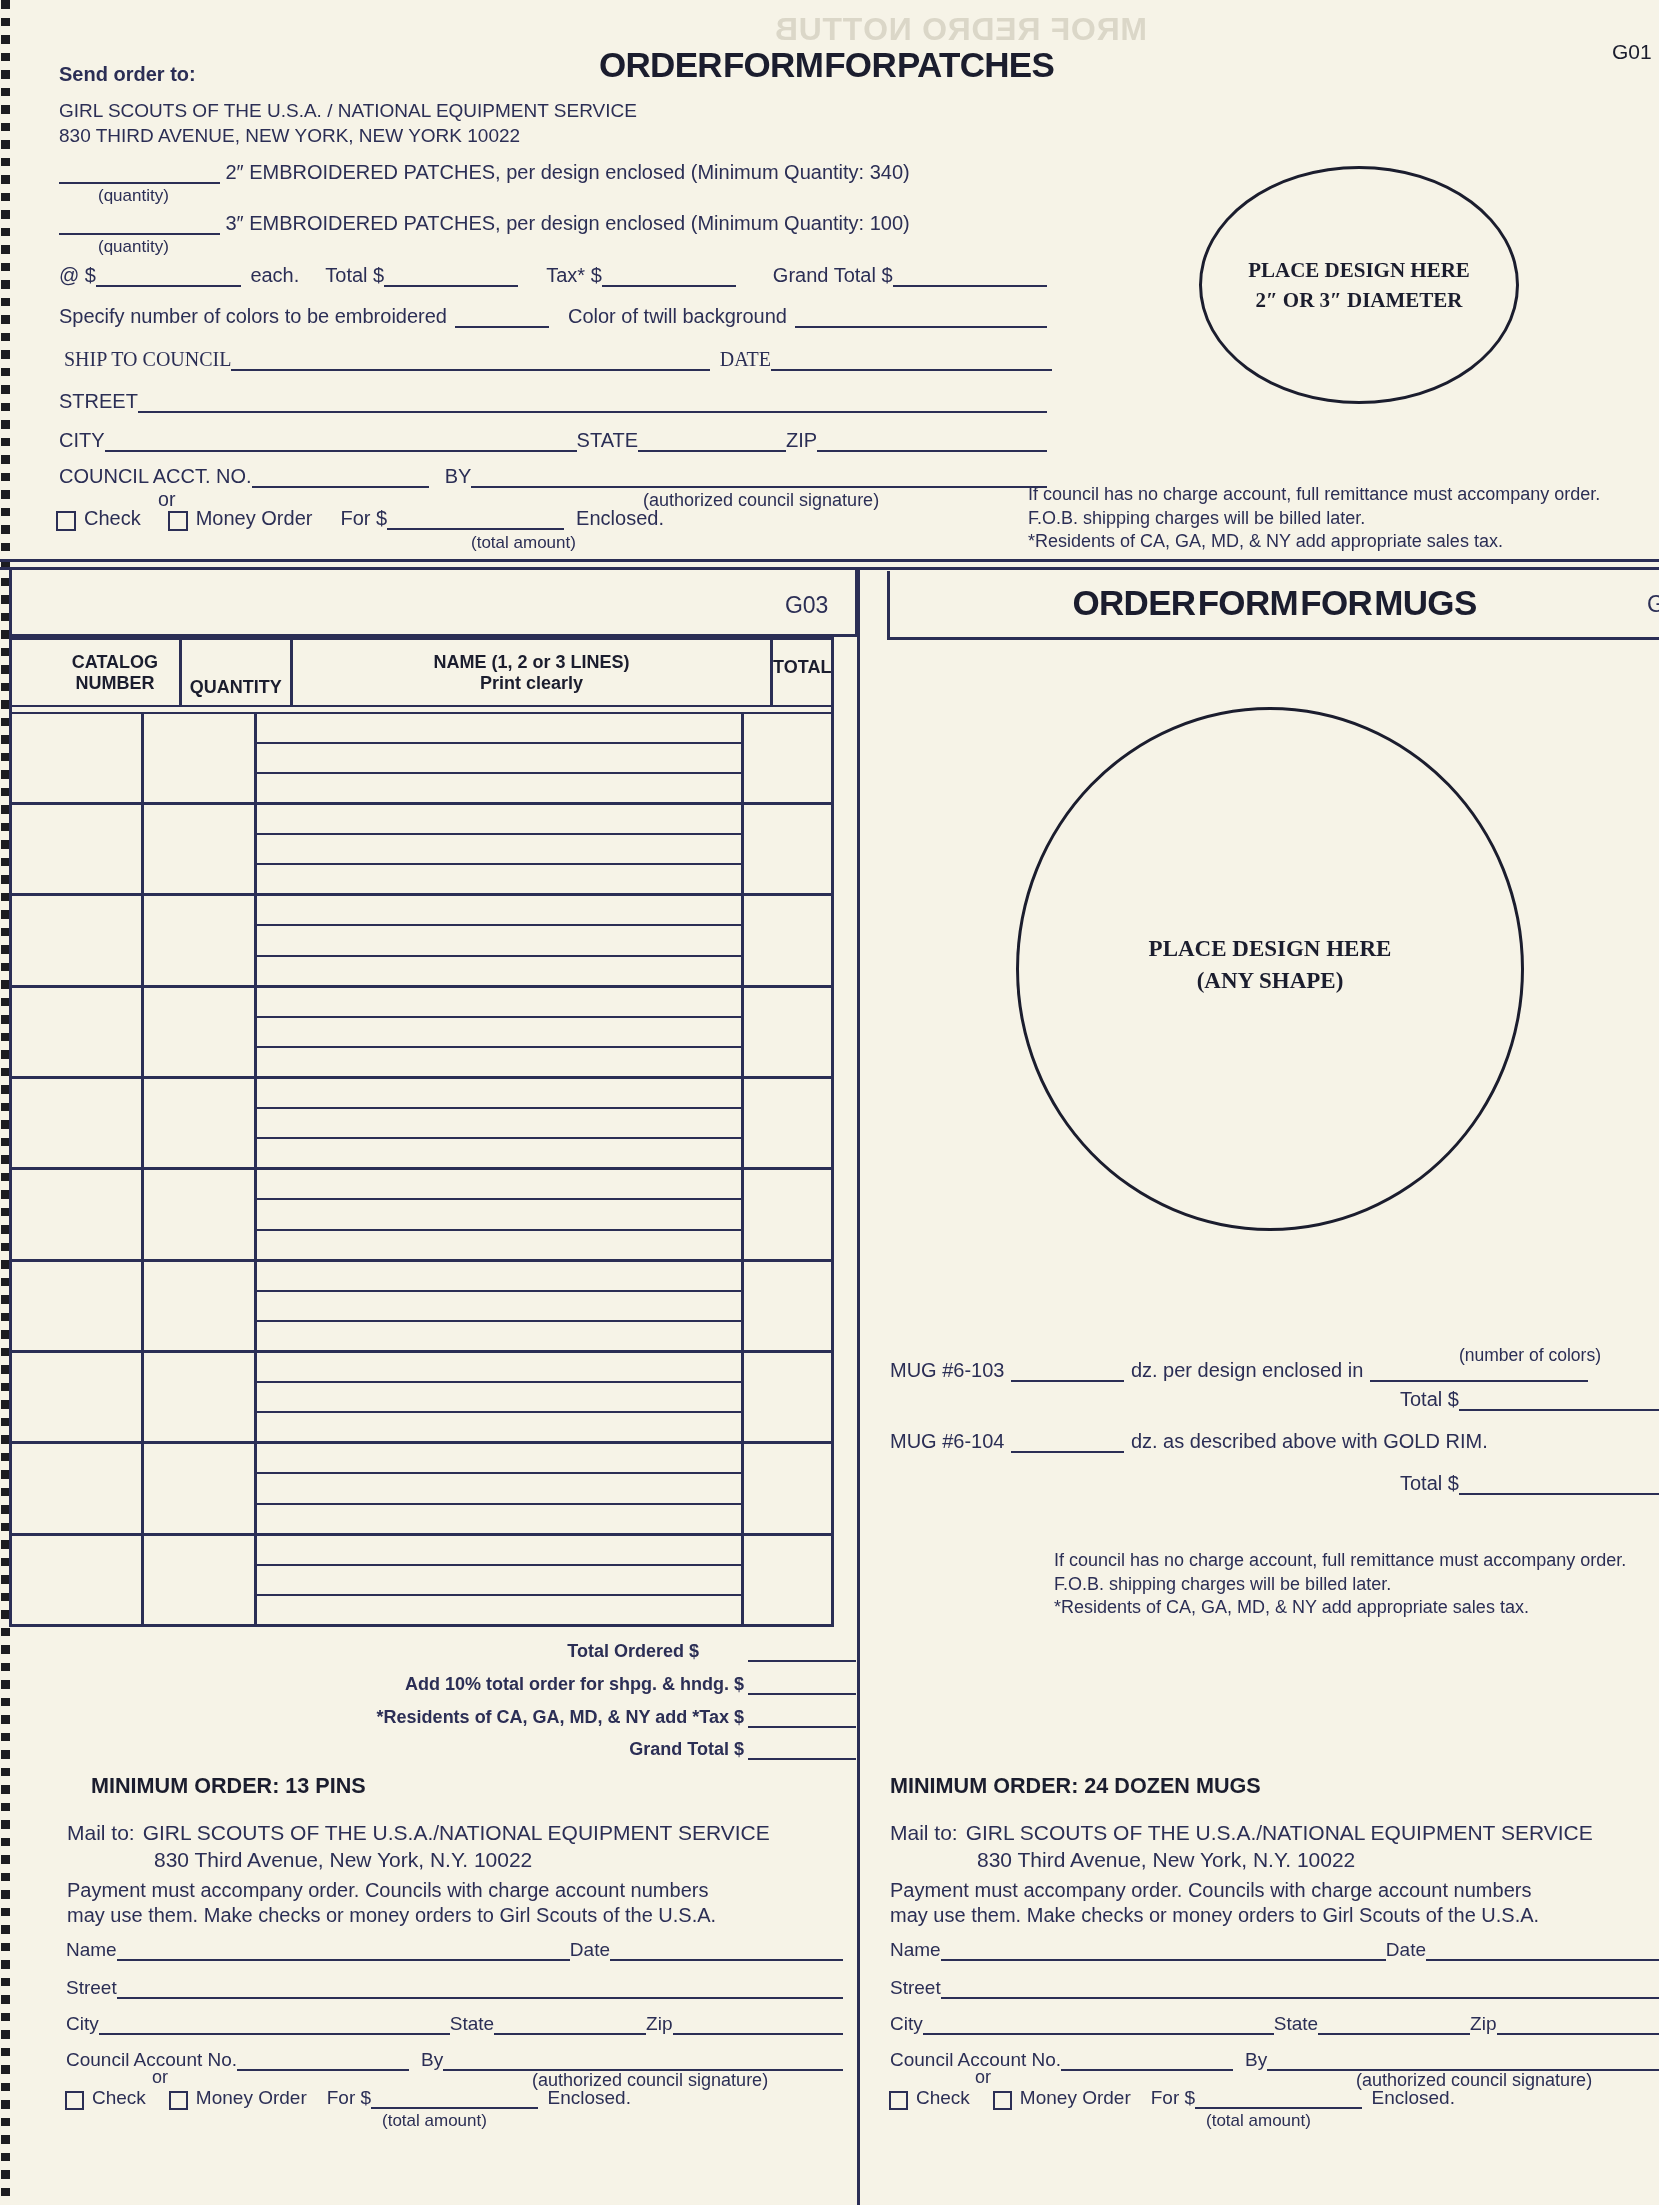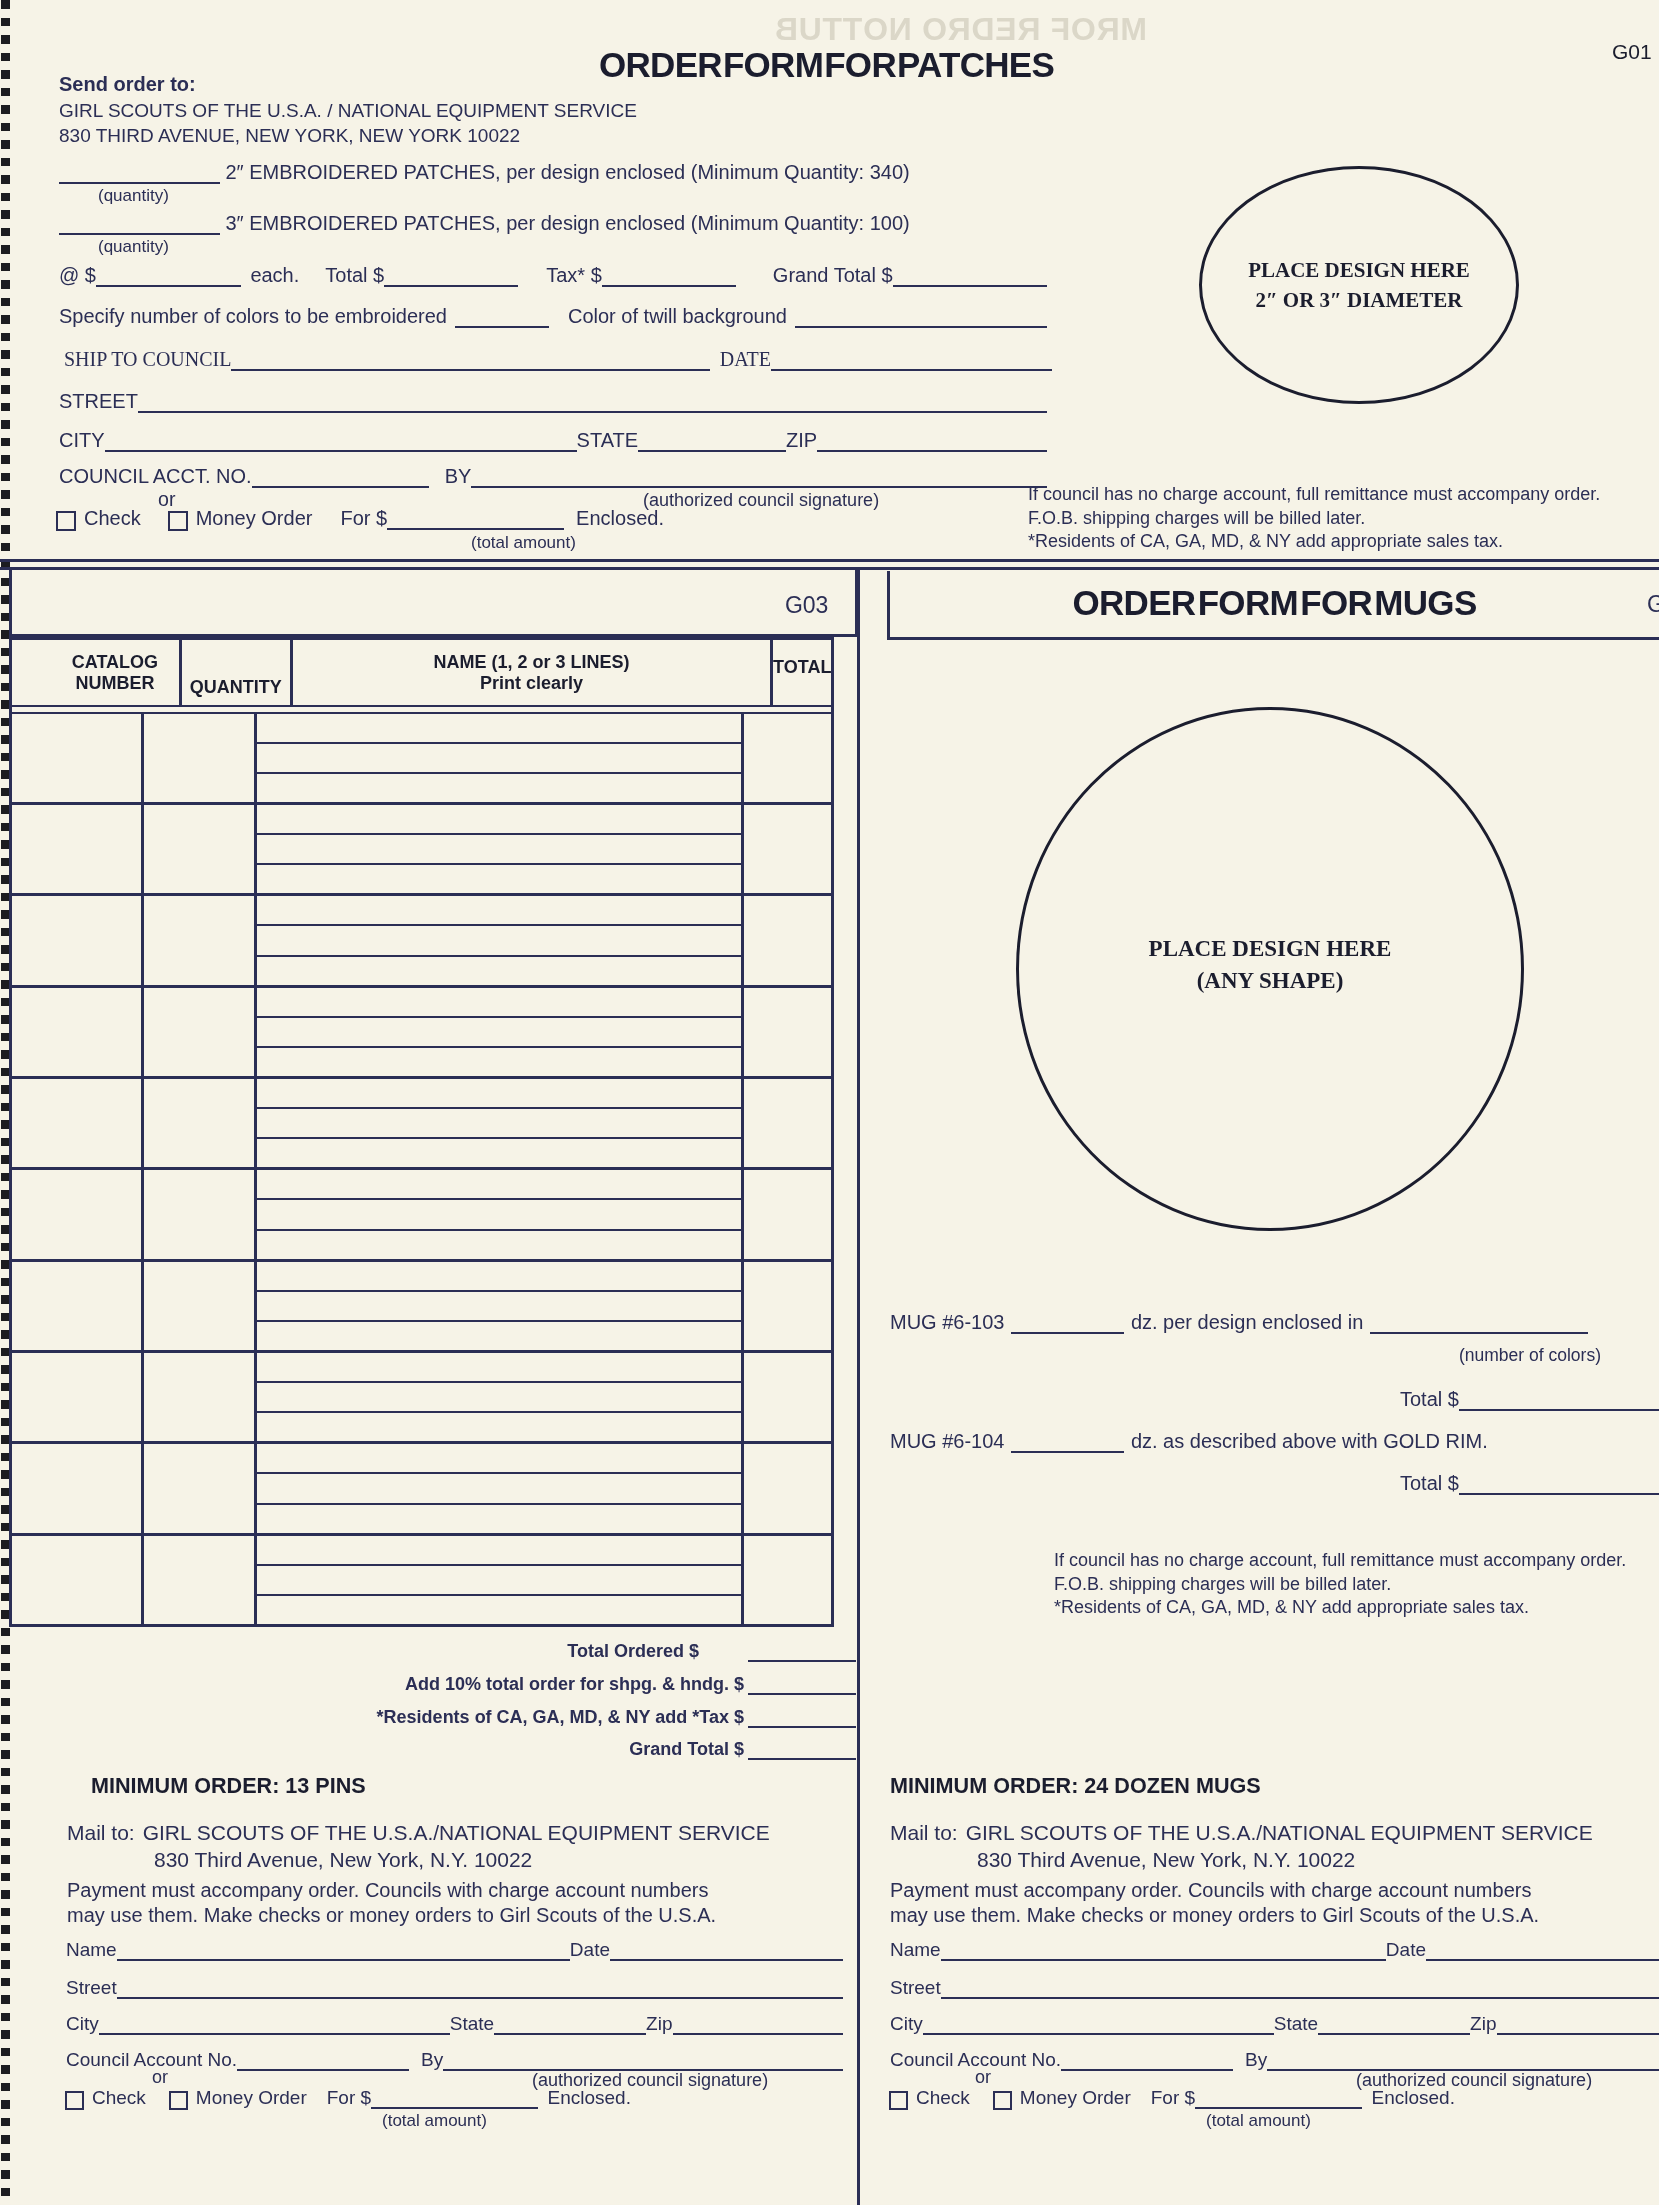--- a/index.html
+++ b/index.html
@@ -95,21 +95,21 @@
 </head>
 <body>
 
 <div id="perf"></div>
 
 <div id="ghost">MROF REDRO NOTTUB</div>
 
 <div class="title" style="left:599px;top:45px;font-size:35px;">ORDER FORM FOR PATCHES</div>
 <div class="abs" style="left:1612px;top:40px;font-size:21px;color:var(--ink-dark);">G01</div>
 
-<div class="abs b" style="left:59px;top:73px;font-size:20px;">Send order to:</div>
+<div class="abs b" style="left:59px;top:63px;font-size:20px;">Send order to:</div>
 <div class="abs" style="left:59px;top:100px;font-size:19px;">GIRL SCOUTS OF THE U.S.A. / NATIONAL EQUIPMENT SERVICE</div>
 <div class="abs" style="left:59px;top:125px;font-size:19px;">830 THIRD AVENUE, NEW YORK, NEW YORK 10022</div>
 
 <div class="row" style="left:59px;top:161px;width:988px;">
   <span class="bl" style="width:161px;"></span>
   <span class="lbl" style="margin-left:5.4px;font-size:20px;">2″ EMBROIDERED PATCHES, per design enclosed (Minimum Quantity: 340)</span>
 </div>
 <div class="cap" style="left:98px;top:186px;">(quantity)</div>
 
 <div class="row" style="left:59px;top:212px;width:988px;">
@@ -392,21 +392,21 @@
 <div id="mug-circle">
   <div class="ctext serif">
     <div>PLACE DESIGN HERE</div>
     <div>(ANY SHAPE)</div>
   </div>
 </div>
 
 <div class="row" style="left:890px;top:1311px;width:698px;font-size:20px;">
   <span class="lbl">MUG #6-103</span>
   <span class="bl" style="width:113px;margin-left:6.7px;"></span>
-  <span class="lbl" style="margin-left:6.7px;">dz. per design enclosed in</span>
+  <span class="lbl" style="margin-left:6.7px;margin-top:48px;">dz. per design enclosed in</span>
   <span class="bl fill" style="margin-left:6.7px;"></span>
 </div>
 <div class="cap" style="left:1459px;top:1345px;font-size:17.5px;">(number of colors)</div>
 
 <div class="row" style="left:1400px;top:1388px;width:260px;font-size:20px;">
   <span class="lbl">Total $</span>
   <span class="bl fill"></span>
 </div>
 
 <div class="row" style="left:890px;top:1430px;width:698px;font-size:20px;">

